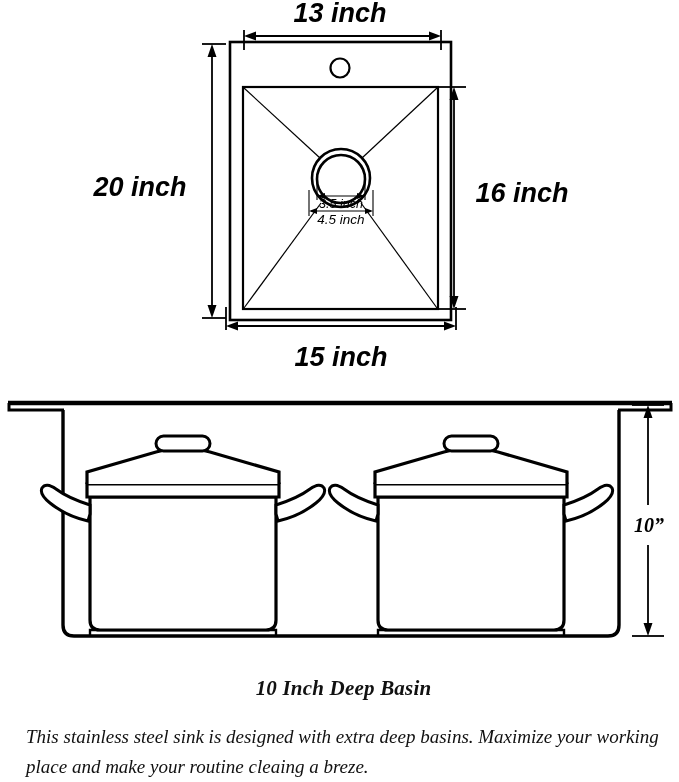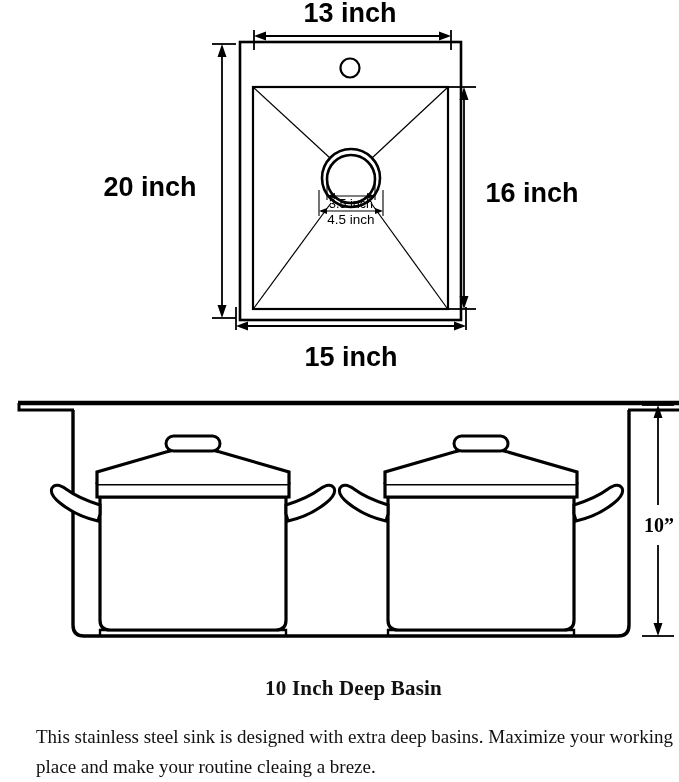--- a/index.html
+++ b/index.html
@@ -1,18 +1,18 @@
 <!DOCTYPE html>
 <html><head>
 <meta charset="utf-8">
 <style>
   html,body{margin:0;padding:0;background:#fff;}
   body{width:679px;height:782px;position:relative;overflow:hidden;
        font-family:"Liberation Sans",sans-serif;color:#000;}
-  #stage{position:absolute;left:14px;top:0;width:629px;height:782px;}
+  #stage{position:absolute;left:4px;top:0;width:629px;height:782px;font-style:italic;}
   svg{display:block;}
   .cap-title{
     position:absolute;left:0;top:676px;width:679px;text-align:center;
     font-family:"Liberation Serif",serif;font-weight:bold;font-size:21px;
     letter-spacing:.2px;color:#111;
   }
   .cap-body{
     position:absolute;left:22px;top:722px;width:640px;
     font-family:"Liberation Serif",serif;font-size:19px;line-height:30px;
     color:#111;

